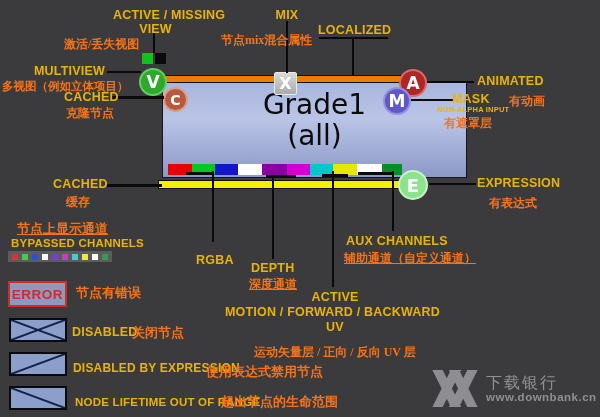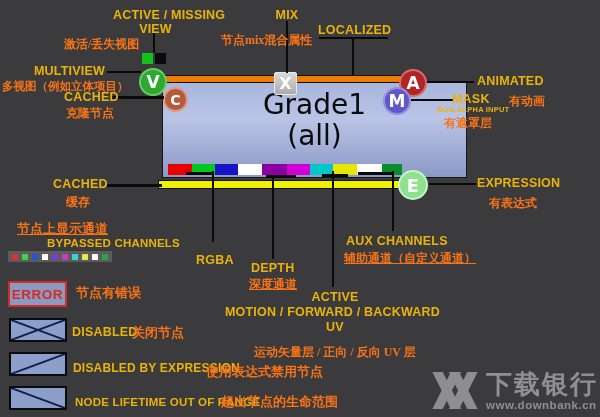--- a/index.html
+++ b/index.html
@@ -111,21 +111,21 @@
   <div class="lbl" style="left:113px;top:22px;width:85px;text-align:center;">VIEW</div>
   <div class="lbl" style="left:30px;top:64px;width:75px;text-align:right;">MULTIVIEW</div>
   <div class="lbl" style="left:64px;top:90px;">CACHED</div>
   <div class="lbl" style="left:272px;top:8px;width:30px;text-align:center;">MIX</div>
   <div class="lbl" style="left:318px;top:23px;width:72px;text-align:center;">LOCALIZED</div>
   <div class="lbl" style="left:477px;top:74px;">ANIMATED</div>
   <div class="lbl" style="left:452px;top:92px;">MASK</div>
   <div class="lbl small" style="left:437px;top:105px;">NON-ALPHA INPUT</div>
   <div class="lbl" style="left:53px;top:177px;">CACHED</div>
   <div class="lbl" style="left:477px;top:176px;">EXPRESSION</div>
-  <div class="lbl" style="left:11px;top:237px;font-size:11.5px;margin-left:36px;">BYPASSED CHANNELS</div>
+  <div class="lbl" style="left:11px;top:237px;font-size:11.5px;">BYPASSED CHANNELS</div>
   <div class="lbl" style="left:196px;top:245px;margin-top:8px;">RGBA</div>
   <div class="lbl" style="left:251px;top:261px;">DEPTH</div>
   <div class="lbl" style="left:346px;top:234px;">AUX CHANNELS</div>
   <div class="lbl" style="left:280px;top:290px;width:110px;text-align:center;">ACTIVE</div>
   <div class="lbl" style="left:225px;top:305px;width:220px;">MOTION / FORWARD / BACKWARD</div>
   <div class="lbl" style="left:280px;top:320px;width:110px;text-align:center;">UV</div>
   <div class="lbl" style="left:72px;top:325px;">DISABLED</div>
   <div class="lbl" style="left:73px;top:361px;font-size:12px;">DISABLED BY EXPRESSION</div>
   <div class="lbl" style="left:75px;top:396px;font-size:11.5px;">NODE LIFETIME OUT OF RANGE</div>
 
@@ -183,18 +183,18 @@
   <div style="position:absolute;left:432px;top:370px;display:flex;align-items:center;gap:8px;">
     <svg width="46" height="37" viewBox="0 0 44 36">
       <g fill="#8e8e92">
         <polygon points="0,0 10,0 28,36 18,36"></polygon>
         <polygon points="18,0 28,0 10,36 0,36"></polygon>
         <polygon points="16,0 26,0 44,36 34,36"></polygon>
         <polygon points="34,0 44,0 26,36 16,36"></polygon>
       </g>
     </svg>
     <div>
-      <div class="wm" style="font-size:26px;font-weight:700;letter-spacing:2px;line-height:1.1;">下载银行</div>
+      <div class="wm" style="font-size:16px;font-weight:400;letter-spacing:2px;line-height:1.1;">下载银行</div>
       <div class="wm" style="font-size:11.5px;font-weight:700;letter-spacing:.5px;">www.downbank.cn</div>
     </div>
   </div>
 
 </div>
 
 </body></html>

